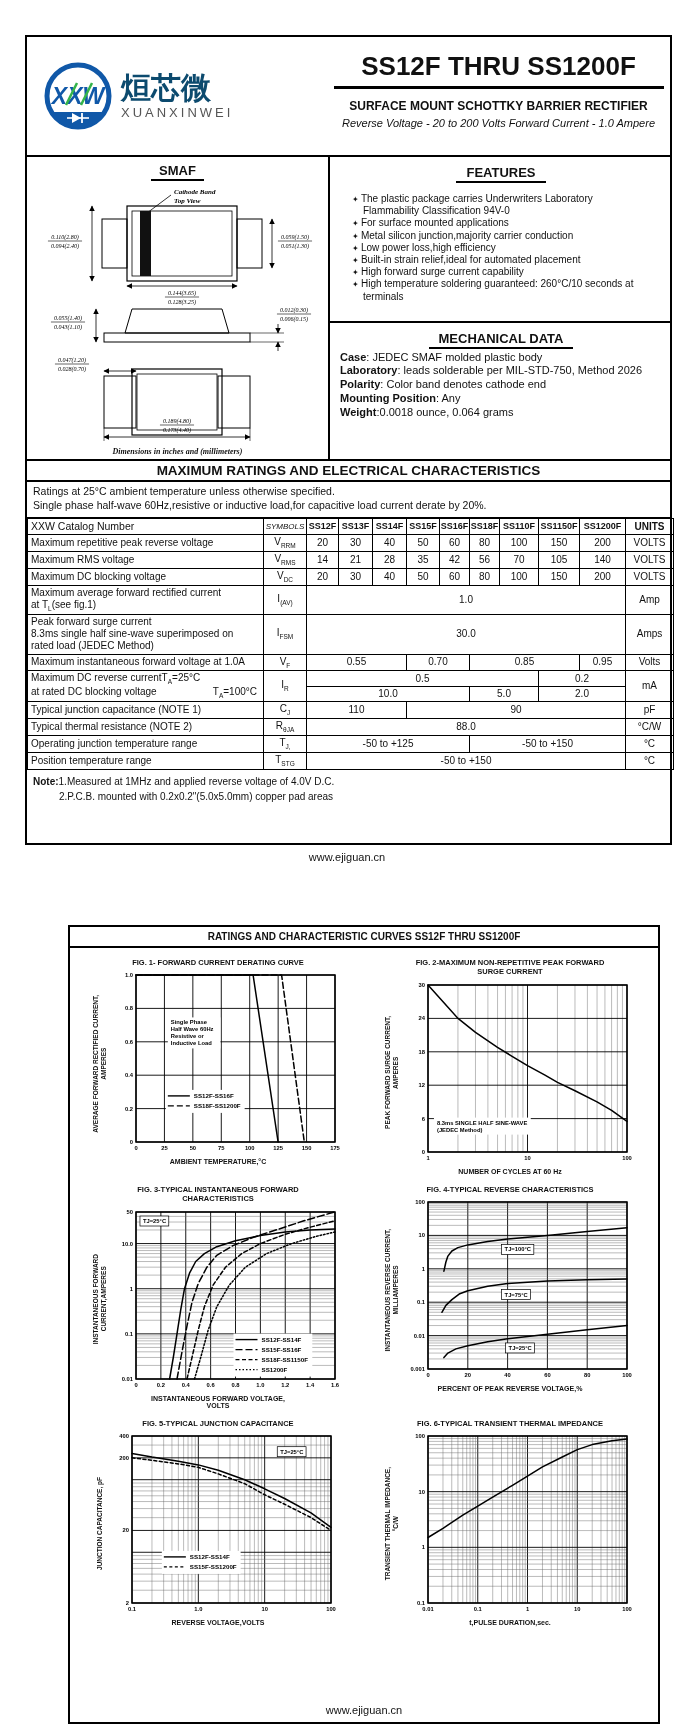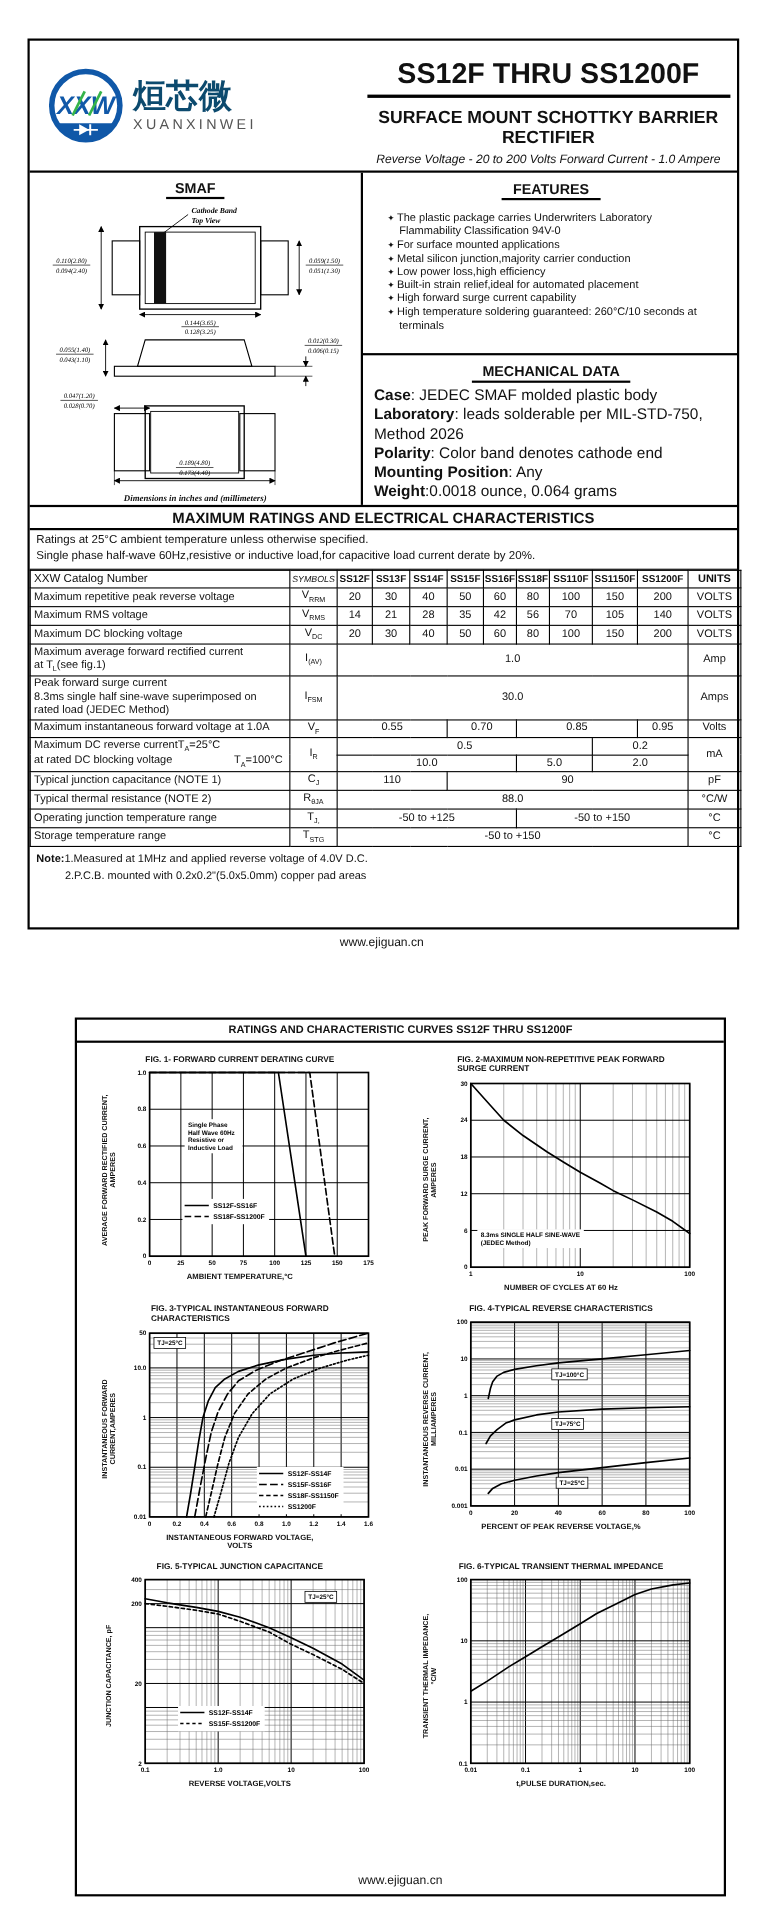--- a/index.html
+++ b/index.html
@@ -9,55 +9,55 @@
   #sheet2{left:68px;top:925px;width:588px;height:795px;}
   
   .hdr{height:118px;border-bottom:2px solid #000;display:flex;}
   .logo-wrap{width:300px;display:flex;align-items:center;padding-left:14px;box-sizing:border-box;}
   .logo-txt{margin-left:6px;}
   .cjk{font-size:30px;font-weight:bold;color:#0c4a6e;line-height:1;}
   .latin{font-size:13px;letter-spacing:3px;color:#555;margin-top:2px;}
   .titleblock{flex:1;padding-top:14px;text-align:center;}
   .doc-title{font-size:26px;font-weight:bold;letter-spacing:0px;}
   .title-rule{height:3px;background:#000;width:330px;margin:4px auto 10px auto;}
-  .doc-sub{font-size:16px;font-weight:bold;}
+  .doc-sub{font-size:12px;font-weight:bold;}
   .doc-tag{font-size:11px;font-style:italic;margin-top:4px;}
   
   .cols{display:flex;height:302px;border-bottom:2px solid #000;}
   .leftcol{width:303px;border-right:2px solid #000;box-sizing:border-box;text-align:center;}
   .rightcol{flex:1;display:flex;flex-direction:column;}
   .pkg-title{font-size:13px;font-weight:bold;display:inline-block;border-bottom:2px solid #000;padding:0 8px 1px 8px;margin-top:6px;}
   .pkg-cap{font-size:8px;font-style:italic;font-weight:bold;font-family:"Liberation Serif",serif;margin-top:0px;}
   .feat{border-bottom:2px solid #000;padding:4px 8px 6px 10px;}
   .mech{padding:4px 8px 4px 10px;flex:1;}
   .sec-title{text-align:center;margin:2px 0 4px 0;}
   .sec-title span{font-size:13px;font-weight:bold;border-bottom:2px solid #000;padding:0 10px 1px 10px;}
   ul.features{margin:12px;padding:0;list-style:none;font-size:10px;line-height:1.22;}
   ul.features li{padding-left:11px;text-indent:-11px;}
   ul.features li::before{content:"✦ ";font-size:8px;}
-  .mech-lines{font-size:14px;line-height:1.25;}
+  .mech-lines{font-size:11px;line-height:1.25;}
   .mech-lines b{font-weight:bold;}
   
   .band{border-bottom:2px solid #000;text-align:center;font-size:13.5px;font-weight:bold;padding:2px 0;}
   .conds{font-size:10.5px;padding:3px 6px 5px 6px;line-height:1.3;border-bottom:1px solid #000;}
   table.ratings{border-collapse:collapse;width:100%;table-layout:fixed;font-size:10px;}
   table.ratings td{border:1px solid #000;text-align:center;padding:1px 1px;line-height:1.22;overflow:hidden;}
   table.ratings td.lbl{text-align:left;padding-left:3px;padding-right:2px;}
   table.ratings td.hdr-part{font-weight:bold;font-size:9px;padding:0;}
   table.ratings td.sym-h{font-style:italic;font-size:8px;}
   table.ratings td.units{font-weight:bold;}
   table.ratings sub{font-size:6.5px;}
   .notes{font-size:10px;padding:4px 6px;line-height:1.5;}
   .notes .n2{padding-left:26px;}
   .pfoot{position:absolute;left:0;width:694px;text-align:center;font-size:11px;}
   
   .band2{border-bottom:2px solid #000;text-align:center;font-size:10px;font-weight:bold;padding:4px 0;}
   #figs{display:grid;grid-template-columns:1fr 1fr;padding:10px 2px 0 2px;row-gap:10px;}
   .fig{display:flex;flex-direction:column;align-items:center;}
-  .fig-title{font-size:7.5px;font-weight:bold;text-align:left;white-space:pre-line;line-height:1.25;margin-bottom:2px;}
+  .fig-title{font-size:7.5px;font-weight:bold;text-align:center;white-space:pre-line;line-height:1.25;margin-bottom:2px;}
   .fig-mid{display:flex;align-items:center;}
   .ylab{writing-mode:vertical-rl;transform:rotate(180deg);font-size:6.5px;font-weight:bold;text-align:center;white-space:pre-line;line-height:1.2;}
   .xlab{font-size:7px;font-weight:bold;text-align:center;white-space:pre-line;margin-top:1px;}
   svg text{font-family:"Liberation Sans",sans-serif;}
   .dimtxt{font-family:"Liberation Serif",serif;font-style:italic;}
 </style>
 </head>
 <body>
 
 <div class="sheet" id="sheet1">
@@ -331,21 +331,21 @@
           <td class="lbl">
             <div>Operating junction temperature range</div>
           </td>
           <td>T<sub>J,</sub></td>
           <td colspan="5">-50 to +125</td>
           <td colspan="4">-50 to +150</td>
           <td>°C</td>
         </tr>
         <tr>
           <td class="lbl">
-            <div>Storage temperature range</div>
+            <div>Position temperature range</div>
           </td>
           <td>T<sub>STG</sub></td>
           <td colspan="9">-50 to +150</td>
           <td>°C</td>
         </tr>
       </tbody>
     </table>
   <div class="notes">
     <div><b>Note:</b><span>1.Measured at 1MHz and applied reverse voltage of 4.0V D.C.</span></div>
     <div class="n2">2.P.C.B. mounted with 0.2x0.2"(5.0x5.0mm) copper pad areas</div>

